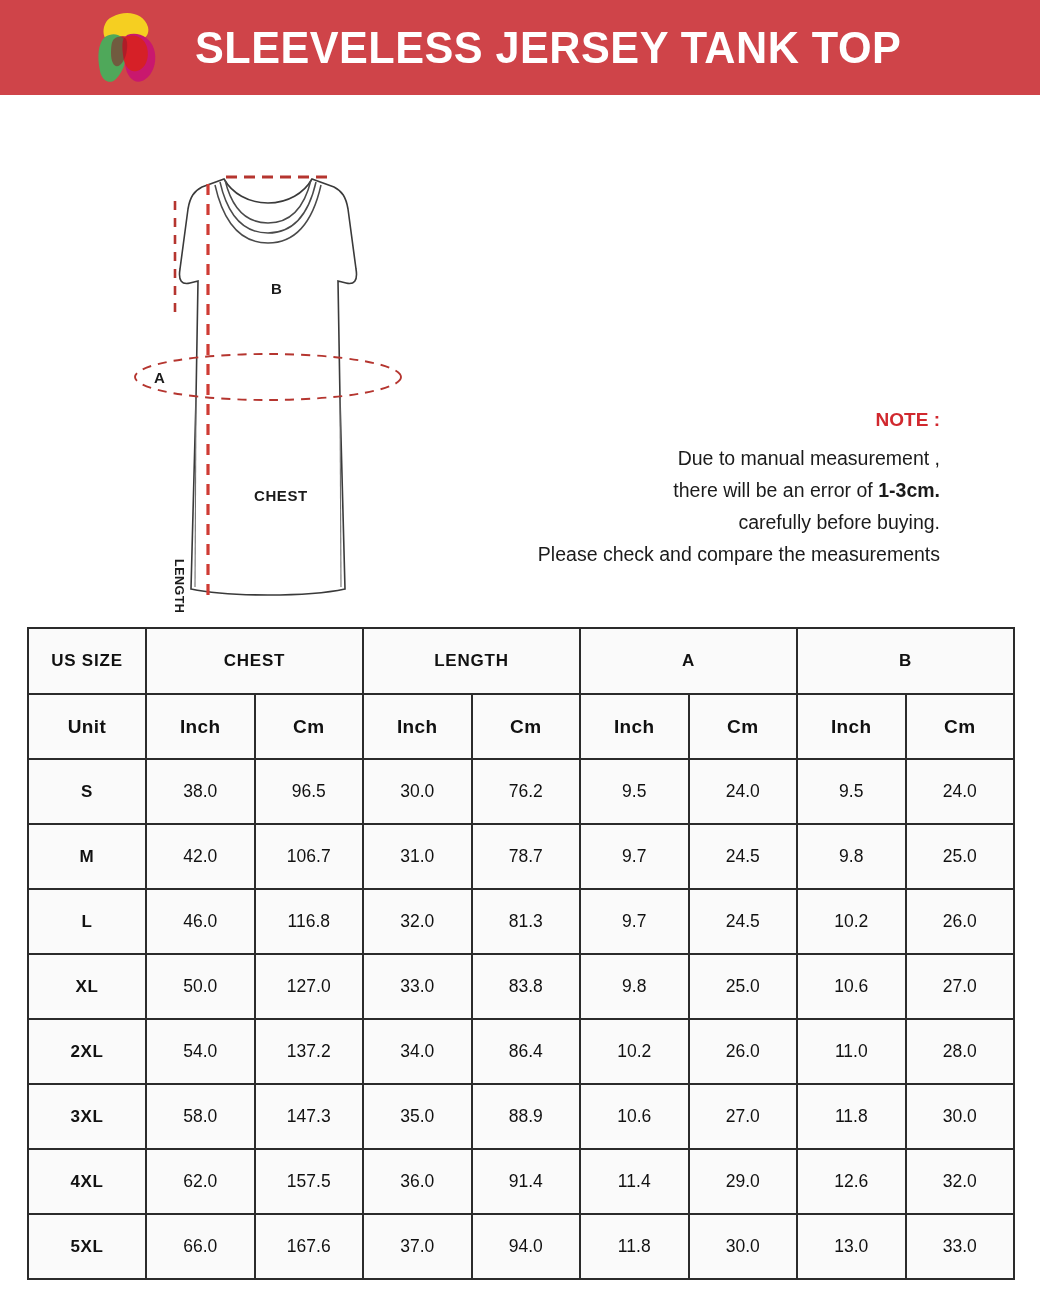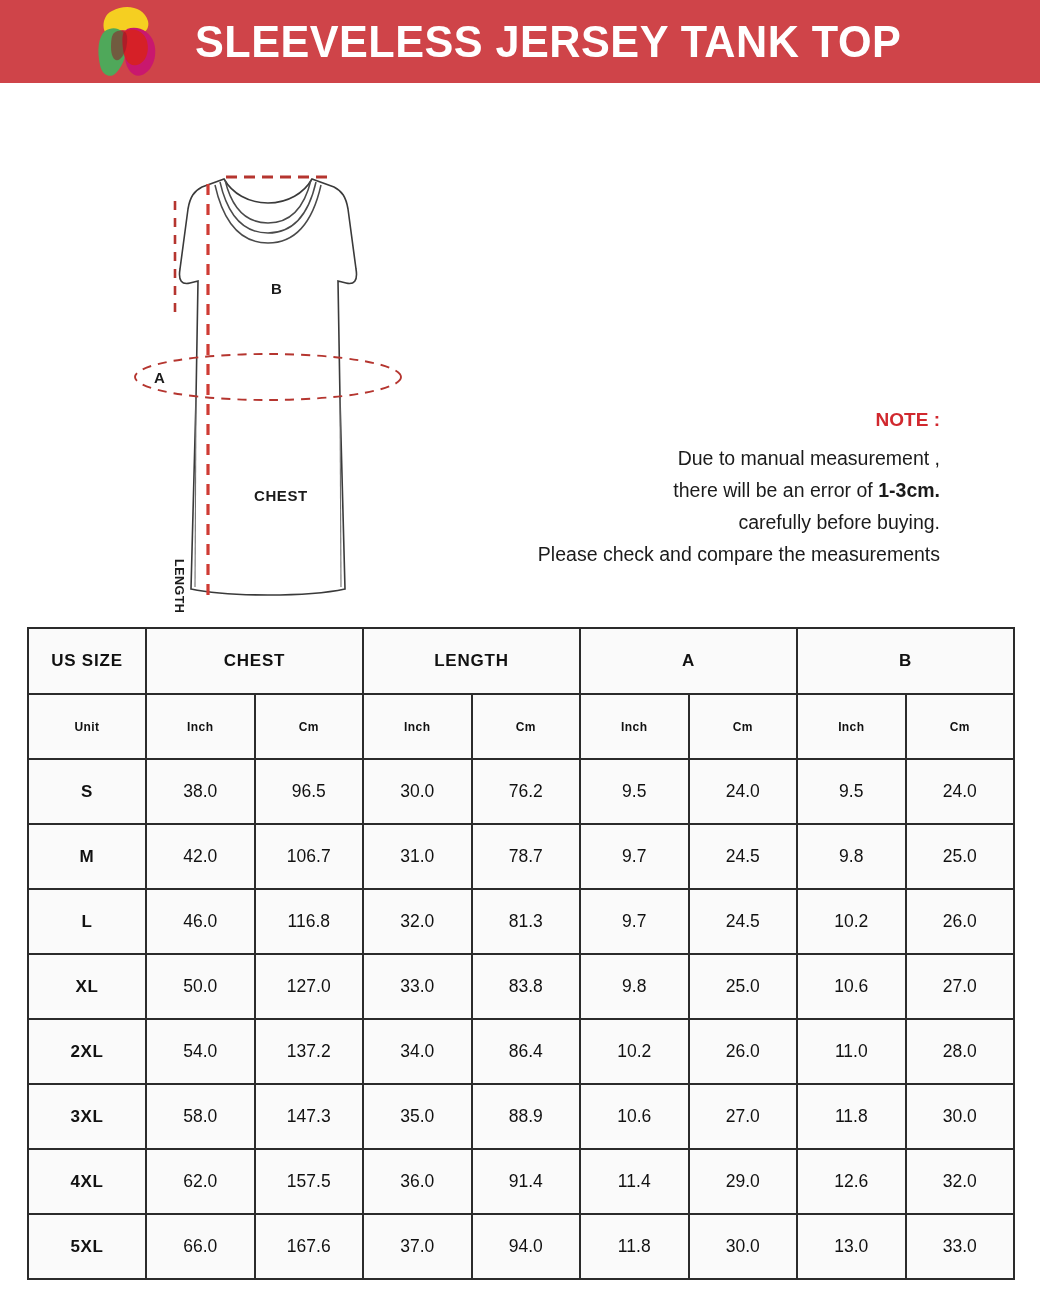--- a/index.html
+++ b/index.html
@@ -14,21 +14,21 @@
     overflow: hidden;
     position: relative;
   }
 
   
   .banner {
     position: absolute;
     left: 0;
     top: 0;
     width: 1040px;
-    height: 83px;
+    height: 95px;
     background: #cf4449;
     display: flex;
     align-items: center;
   }
   .banner-logo {
     width: 70px;
     height: 78px;
     margin-left: 92px;
     position: relative;
     flex: none;
@@ -124,21 +124,21 @@
     font-family: "Liberation Sans", sans-serif;
   }
   table.size-table th.grp {
     height: 62px;
     font-size: 17px;
     font-weight: bold;
     letter-spacing: 0.8px;
   }
   table.size-table th.sub {
     height: 61px;
-    font-size: 12px;
+    font-size: 19px;
     font-weight: bold;
     letter-spacing: 0.4px;
   }
   table.size-table td.sz {
     height: 61px;
     font-size: 17px;
     font-weight: bold;
     letter-spacing: 0.6px;
   }
   table.size-table td.val {

